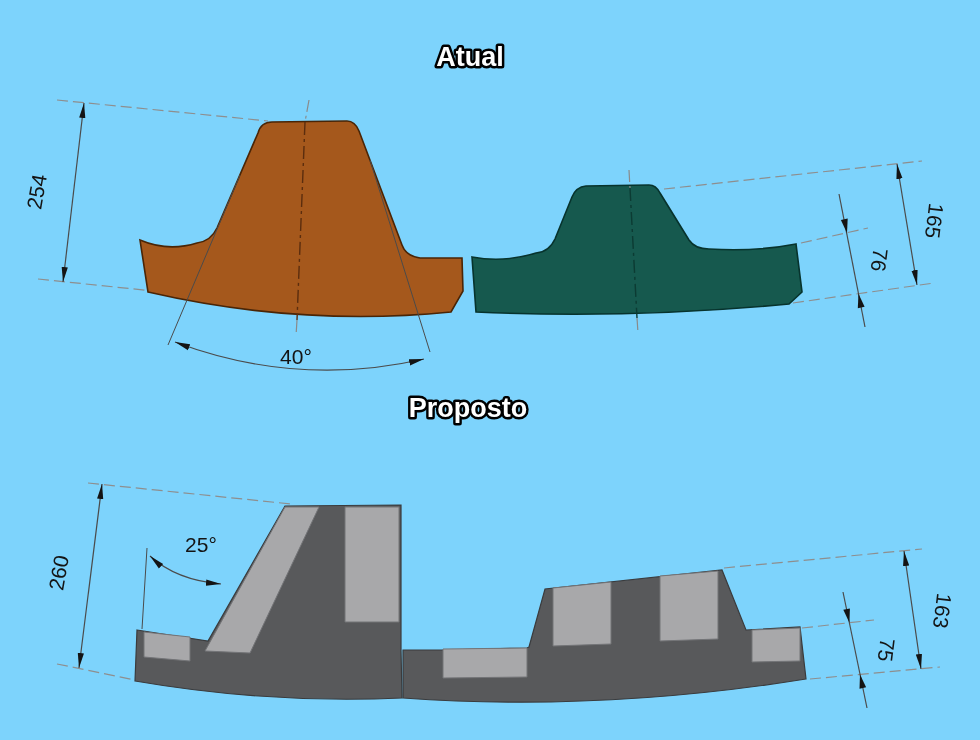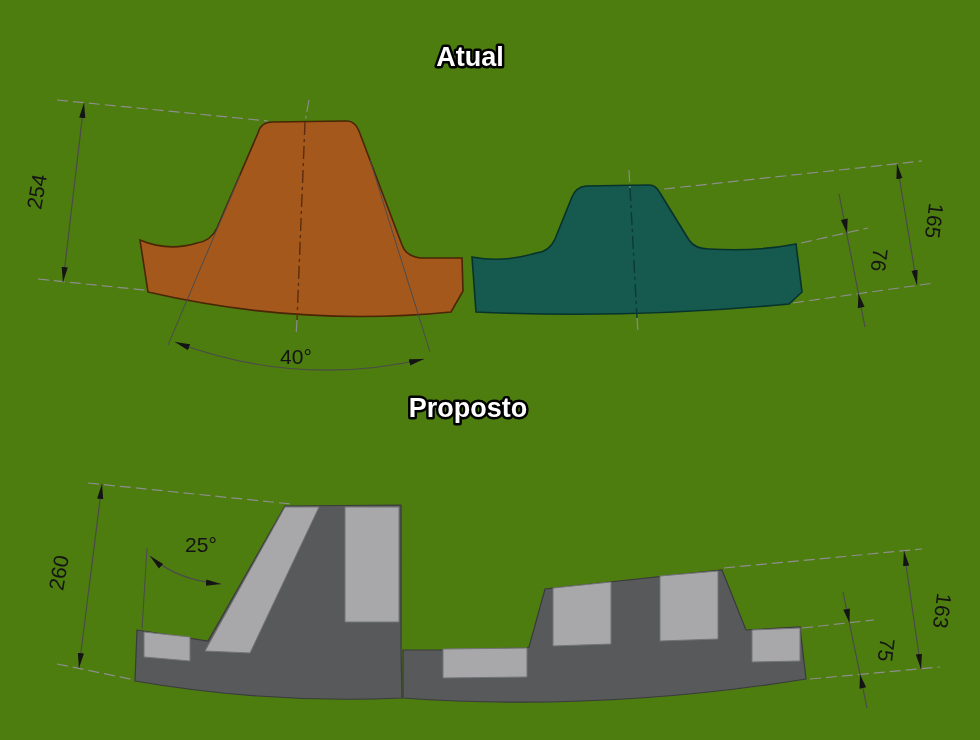--- a/index.html
+++ b/index.html
@@ -1,16 +1,16 @@
 <!DOCTYPE html>
 <html><head>
 <meta charset="utf-8">
 <style>
   html,body{margin:0;padding:0;background:#ffffff;}
-  #canvas{position:relative;width:980px;height:740px;background:#4d7c0f;overflow:hidden;
+  #canvas{position:relative;width:980px;height:740px;background:#7dd3fc;overflow:hidden;
           font-family:"Liberation Sans", sans-serif;}
   svg{position:absolute;left:0;top:0;}
   .extline{stroke:#8e8e8e;stroke-width:1.2;stroke-dasharray:11 5;fill:none;}
   .dimline{stroke:#4b4b4b;stroke-width:1.2;fill:none;}
   .thinline{stroke:#4b4b4b;stroke-width:1;fill:none;}
   .cl-out{stroke:#8a8a8a;stroke-width:1.2;stroke-dasharray:12 4 3 4;fill:none;}
   .cl-orange{stroke:#5b2d0e;stroke-width:1.4;stroke-dasharray:13 4 3 4;fill:none;}
   .cl-teal{stroke:#0c3b33;stroke-width:1.4;stroke-dasharray:13 4 3 4;fill:none;}
   .dimtext{font-size:21px;fill:#141414;text-anchor:middle;}
   .title{font-size:27px;font-weight:bold;fill:#ffffff;stroke:#000000;stroke-width:5px;

